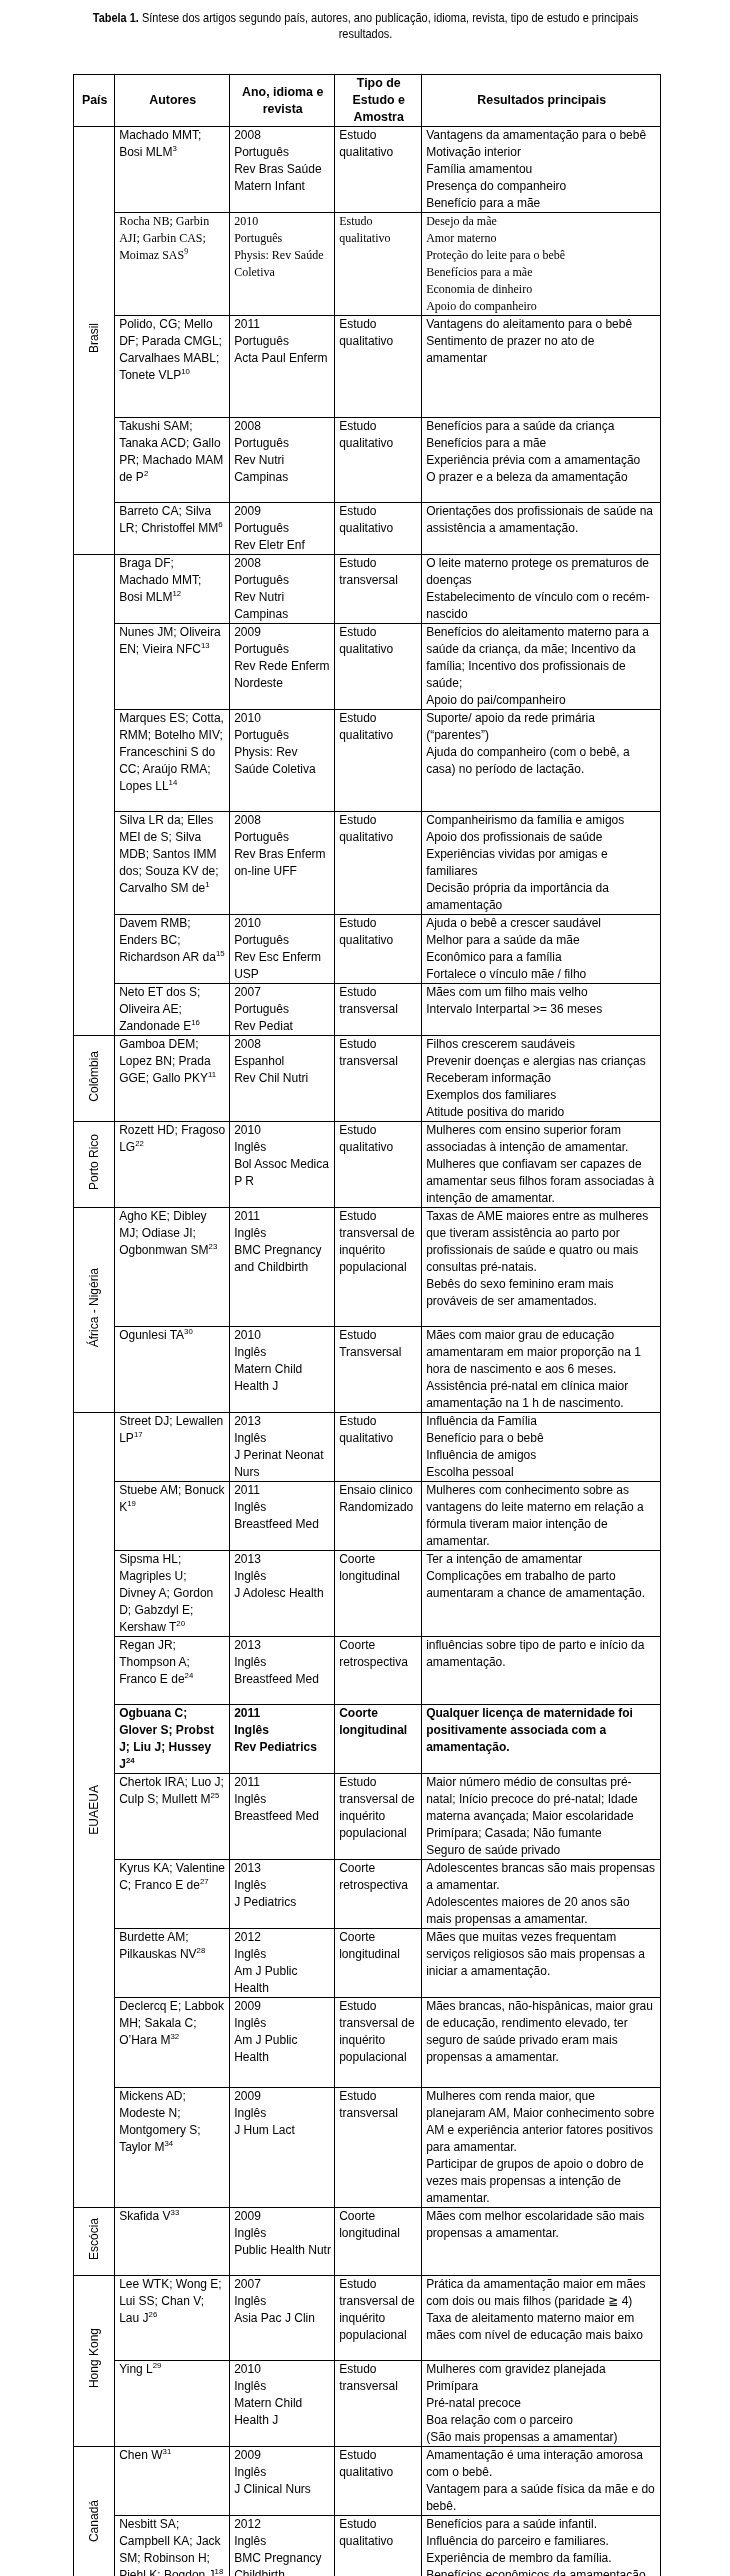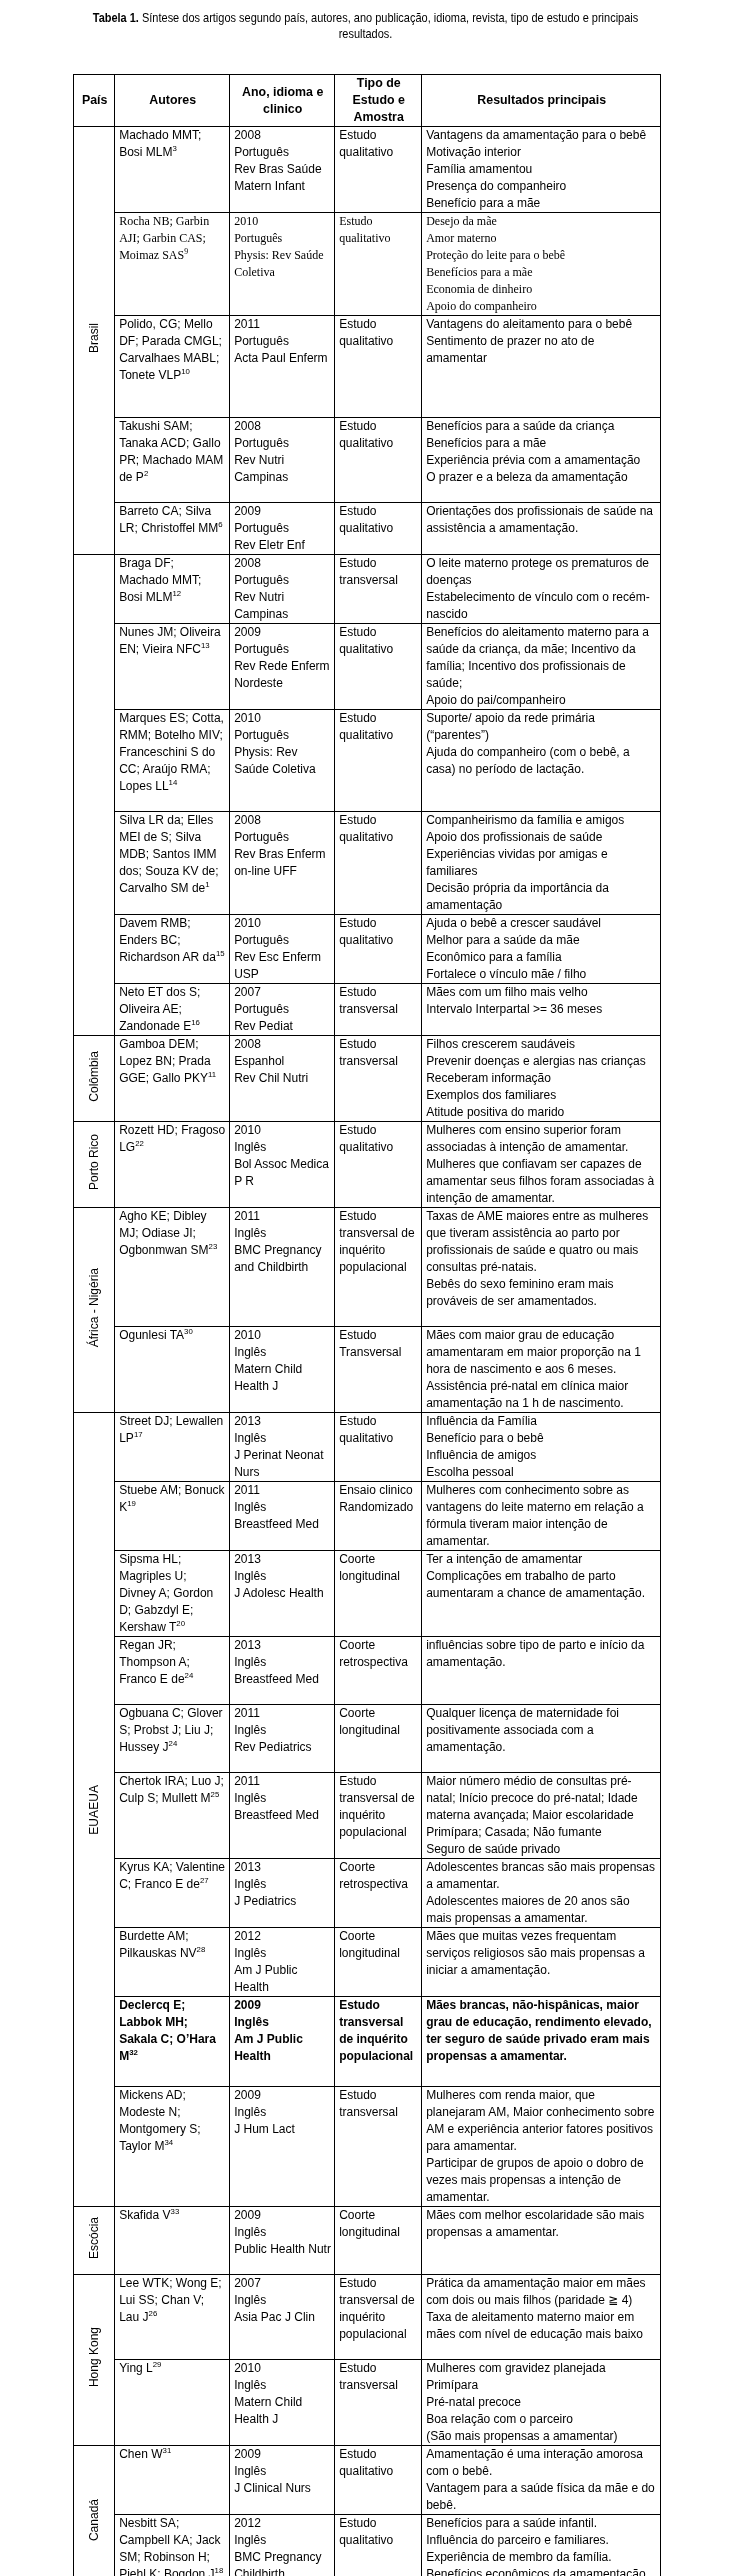--- a/index.html
+++ b/index.html
@@ -27,21 +27,21 @@
     <col style="width:41px">
     <col style="width:115px">
     <col style="width:105px">
     <col style="width:87px">
     <col style="width:239px">
   </colgroup>
   <thead>
     <tr>
       <th>País</th>
       <th>Autores</th>
-      <th>Ano, idioma e clinico</th>
+      <th>Ano, idioma e revista</th>
       <th>Tipo de Estudo e Amostra</th>
       <th>Resultados principais</th>
     </tr>
   </thead>
   <tbody id="tbody">
       <tr style="height: 85px;">
         <td class="country" rowspan="5"><span class="vlabel">Brasil</span></td>
         <td><span>Machado MMT; Bosi MLM</span><sup>3</sup></td>
         <td>
           <span class="line">2008</span>
@@ -306,21 +306,21 @@
         <td>
           <span class="line">2013</span>
           <span class="line">Inglês</span>
           <span class="line">Breastfeed Med</span>
         </td>
         <td><span>Coorte retrospectiva</span></td>
         <td>
           <span class="line">influências sobre tipo de parto e início da amamentação.</span>
         </td>
       </tr>
-      <tr style="height: 68px;">
+      <tr style="height: 68px; font-weight: bold;">
         <td><span>Ogbuana C; Glover S; Probst J; Liu J; Hussey J</span><sup>24</sup></td>
         <td>
           <span class="line">2011</span>
           <span class="line">Inglês</span>
           <span class="line">Rev Pediatrics</span>
         </td>
         <td><span>Coorte longitudinal</span></td>
         <td>
           <span class="line">Qualquer licença de maternidade foi positivamente associada com a amamentação.</span>
         </td>
@@ -357,21 +357,21 @@
         <td>
           <span class="line">2012</span>
           <span class="line">Inglês</span>
           <span class="line">Am J Public Health</span>
         </td>
         <td><span>Coorte longitudinal</span></td>
         <td>
           <span class="line">Mães que muitas vezes frequentam serviços religiosos são mais propensas a iniciar a amamentação.</span>
         </td>
       </tr>
-      <tr style="height: 90px; font-weight: bold;">
+      <tr style="height: 90px;">
         <td><span>Declercq E; Labbok MH; Sakala C; O’Hara M</span><sup>32</sup></td>
         <td>
           <span class="line">2009</span>
           <span class="line">Inglês</span>
           <span class="line">Am J Public Health</span>
         </td>
         <td><span>Estudo transversal de inquérito populacional</span></td>
         <td>
           <span class="line">Mães brancas, não-hispânicas, maior grau de educação, rendimento elevado, ter seguro de saúde privado eram mais propensas a amamentar.</span>
         </td>

